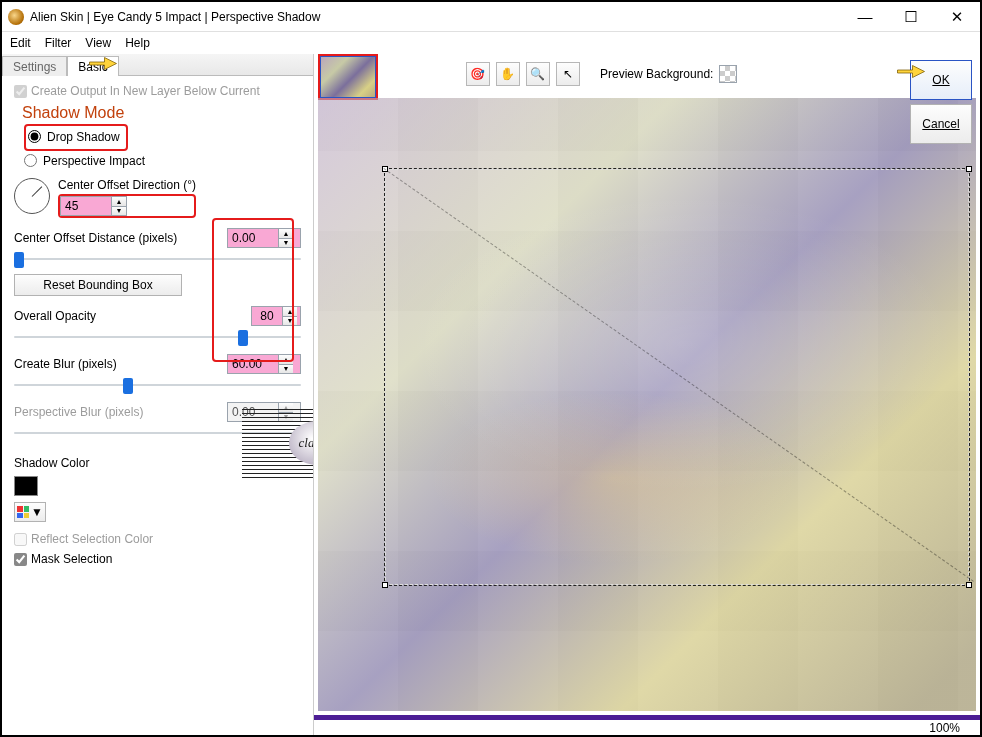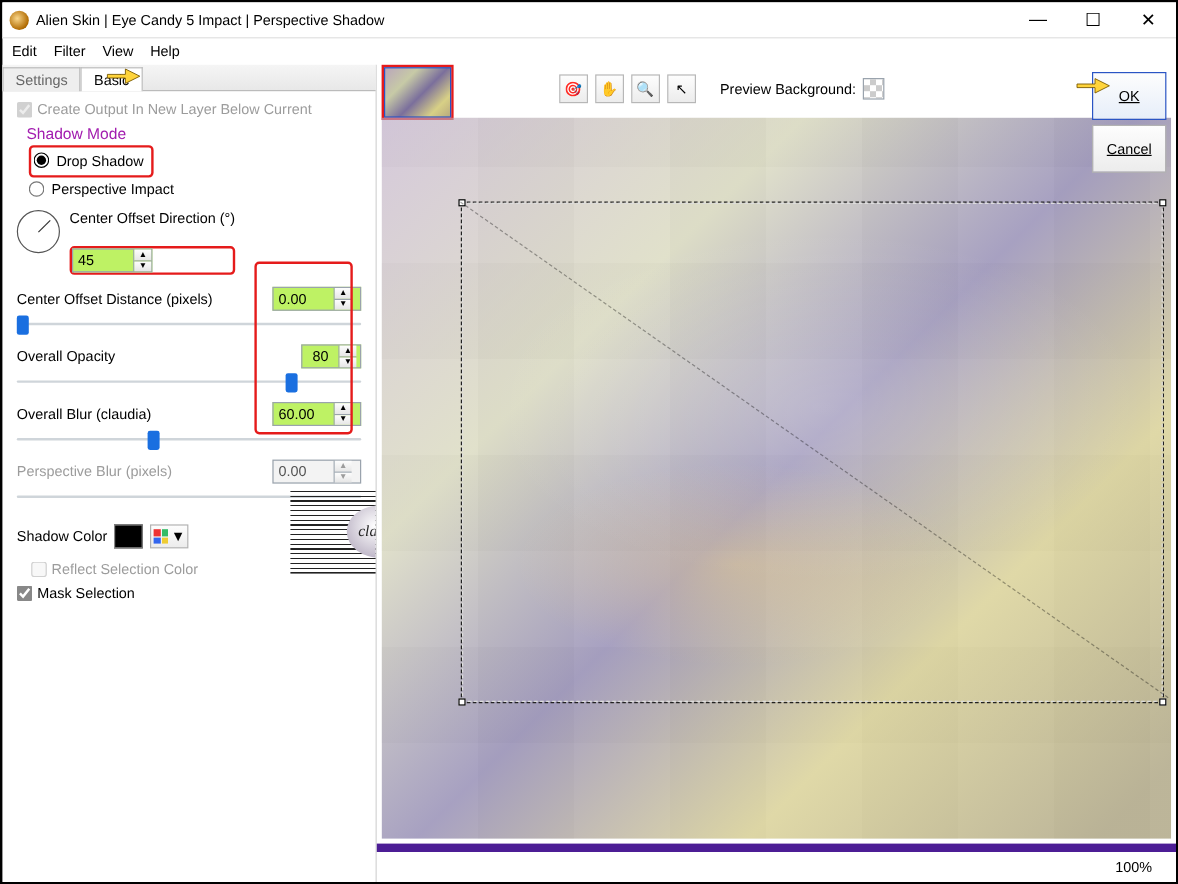--- a/index.html
+++ b/index.html
@@ -15,43 +15,43 @@
 .pointer-hand { position: absolute; width: 30px; height: 20px; z-index: 50; }
 .pointer-hand svg { width: 100%; height: 100%; }
 .body { flex: 1; display: flex; min-height: 0; }
 .left-pane { width: 312px; display: flex; flex-direction: column; border-right: 1px solid #ccc; }
 .tabs { height: 22px; display: flex; align-items: flex-end; background: linear-gradient(#f5f5f5,#e8e8e8); border-bottom: 1px solid #bbb; padding-left: 0; }
 .tab { padding: 3px 10px 2px; border: 1px solid #bbb; border-bottom: none; background: #eee; color: #666; position: relative; top: 1px; }
 .tab.active { background: #fff; color: #000; }
 .settings-body { flex: 1; padding: 6px 12px 8px 12px; overflow: hidden; position: relative; }
 .chk-row { display: flex; align-items: center; gap: 4px; margin: 2px 0 6px; color: #9c9c9c; }
 .chk-row input { accent-color: #888; }
-.group-lbl { font-size: 13px; margin-left: 8px; color: #a21caf; }
+.group-lbl { font-size: 16px; margin-left: 8px; color: #c2410c; }
 .radio-box { margin: 2px 0 10px 10px; }
 .radio-row { display: flex; align-items: flex-start; gap: 6px; margin: 3px 0; color: #000; }
 .radio-row input { accent-color: #000; }
 .red-highlight { border: 2px solid #e51b1b; border-radius: 4px; padding: 1px 6px 2px 2px; display: inline-flex; align-items: center; gap: 4px; }
 .dial-row { display: flex; align-items: flex-start; gap: 8px; margin-bottom: 10px; }
 .dial { width: 36px; height: 36px; border: 1px solid #555; border-radius: 50%; position: relative; background: #fff; }
 .dial::after { content: ""; position: absolute; left: 50%; top: 50%; width: 14px; height: 1px; background: #333; transform-origin: left center; transform: rotate(-45deg); }
-.param-block { display: flex; flex-direction: column; gap: 16px; }
+.param-block { display: flex; flex-direction: column; gap: 2px; }
 .param-label { color: #000; }
-.num-field { display: flex; align-items: center; border: 1px solid #9aa3ad; background: #bef264; height: 20px; }
+.num-field { display: flex; align-items: center; border: 1px solid #9aa3ad; background: #f9a8d4; height: 20px; }
 .num-field input { border: none; outline: none; width: 50px; padding: 0 4px; font-size: 12px; background: transparent; }
 .spin { display: flex; flex-direction: column; width: 15px; height: 100%; border-left: 1px solid #9aa3ad; }
 .spin .up, .spin .dn { flex: 1; background: linear-gradient(#fdfdfd,#e6e6e6); border-bottom: 1px solid #9aa3ad; font-size: 7px; display:flex;align-items:center;justify-content:center; }
 .spin .dn { border-bottom: none; }
 .slider-row { margin: 8px 0 0; }
 .slider-row .lbl-line { display: flex; justify-content: space-between; align-items: center; color: #000; }
 .slider-row.disabled .lbl-line, .slider-row.disabled .track { color: #9c9c9c; }
 .track { position: relative; height: 18px; margin-top: 2px; }
 .track-line { position: absolute; left: 0; right: 0; top: 8px; height: 2px; background: #cfd5da; border-radius: 1px; }
 .thumb { position: absolute; top: 2px; width: 10px; height: 16px; background: #1a6fe0; border-radius: 2px; }
 .btn-flat { display:inline-flex; align-items:center; justify-content:center; height:22px; padding:0 12px; background:linear-gradient(#fdfdfd,#ececec); border:1px solid #b2b2b2; color:#000; cursor:default; }
-.color-row { display:flex; align-items:center; gap:6px; margin-top:14px; color:#000; }
+.color-row { display:flex; align-items:flex-start; gap:6px; margin-top:14px; color:#000;flex-direction:column; }
 .swatch { width:24px; height:20px; border:1px solid #888; background:#000; }
 .palette-btn { width:32px; height:20px; border:1px solid #b2b2b2; background:linear-gradient(#fdfdfd,#ececec); display:flex; align-items:center; justify-content:center; gap:2px; font-size:9px; }
 .palette-grid { width:12px; height:12px; display:grid; grid-template:repeat(2,1fr)/repeat(2,1fr); gap:1px; }
 .palette-grid span:nth-child(1){background:#e33;} .palette-grid span:nth-child(2){background:#3b6;} .palette-grid span:nth-child(3){background:#36e;} .palette-grid span:nth-child(4){background:#ec3;}
 .red-box-vert { position:absolute; border:2px solid #e51b1b; border-radius:4px; pointer-events:none; }
 
 .right-pane { flex:1; display:flex; flex-direction:column; position:relative; background:#fff; }
 .toolbar-row { height:40px; display:flex; align-items:center; padding:4px 10px 4px 4px; gap:6px; }
 .thumb-prev { width:60px; height:46px; border:2px solid #e51b1b; margin:-6px 6px 0 0; background:linear-gradient(135deg,#b9a4bd 0%,#c7caa6 30%,#7b6f9c 55%,#d8d086 80%,#b6a67d 100%); outline:1px solid #2a54c4; outline-offset:-3px; position:relative; top:6px; }
 .tool-btn { width:24px; height:24px; border:1px solid #b7b7b7; background:linear-gradient(#fdfdfd,#ececec); display:flex; align-items:center; justify-content:center; font-size:13px; }
@@ -69,21 +69,21 @@
 }
 .canvas-bg::after{ content:""; position:absolute; inset:0; background:
   radial-gradient(ellipse 60% 35% at 55% 40%, rgba(255,255,255,0.18), transparent 70%),
   radial-gradient(ellipse 40% 20% at 45% 62%, rgba(255,220,120,0.35), transparent 70%);
 }
 .sel-rect { position:absolute; border:1px dashed #222; outline:1px dashed #ddd; outline-offset:-2px; }
 .sel-handle { position:absolute; width:6px; height:6px; background:#fff; border:1px solid #000; }
 .shadow-line { position:absolute; border-top:1px solid rgba(0,0,0,0.25); transform-origin:left top; }
 .watermark { position:absolute; left:-56px; top:332px; width:152px; height:70px; background:repeating-linear-gradient(0deg,#222 0 1px,transparent 1px 4px); display:flex; align-items:center; justify-content:center; z-index:40; }
 .watermark .blob { width:58px; height:44px; background:radial-gradient(circle at 40% 40%,#fff,#bfb7c8 60%,#6a5d74); border-radius:50% 48% 52% 50%; display:flex; align-items:center; justify-content:center; font-style:italic; font-family:cursive; color:#222; font-size:13px; }
-.statusbar { height:32px; display:flex; justify-content:flex-end; align-items:center; padding:0 20px; border-top:7px solid #4c1d95; font-size:11px; }
+.statusbar { height:20px; display:flex; justify-content:flex-end; align-items:center; padding:0 20px; border-top:5px solid #4c1d95; font-size:11px; }
 </style>
 </head>
 <body>
 
 <div class="window">
 
   <div class="titlebar">
     <div class="app-icon"></div>
     <div class="title">Alien Skin | Eye Candy 5 Impact | Perspective Shadow</div>
     <div class="win-controls">
@@ -161,41 +161,44 @@
                   <span class="dn">▼</span>
                 </span>
             </span>
           </div>
           <div class="track">
             <div class="track-line"></div>
               <div class="thumb" style="left:0%"></div>
           </div>
         </div>
 
+        <div style="margin:6px 0 10px;">
+          <span class="btn-flat" style="width:168px">Reset Bounding Box</span>
+        </div>
 
         <div class="slider-row">
           <div class="lbl-line">
             <span>Overall Opacity</span>
             <span class="num-field" style="width:50px">
               <input style="width: 30px; text-align: center;" value="80">
               <span class="spin">
                   <span class="up">▲</span>
                   <span class="dn">▼</span>
                 </span>
             </span>
           </div>
           <div class="track">
             <div class="track-line"></div>
               <div class="thumb" style="left:78%"></div>
           </div>
         </div>
 
         <div class="slider-row">
           <div class="lbl-line">
-            <span>Overall Blur (claudia)</span>
+            <span>Create Blur (pixels)</span>
             <span class="num-field" style="width:74px">
               <input value="60.00" style="">
               <span class="spin">
                   <span class="up">▲</span>
                   <span class="dn">▼</span>
                 </span>
             </span>
           </div>
           <div class="track">
             <div class="track-line"></div>
@@ -227,21 +230,21 @@
             <span class="palette-grid">
                 <span></span>
                 <span></span>
                 <span></span>
                 <span></span>
               </span>
             <span>▼</span>
           </span>
         </div>
 
-        <label class="chk-row" style="margin-top:10px;margin-left:12px;">
+        <label class="chk-row" style="margin-top:10px;">
           <input type="checkbox" disabled="" style="">
           <span>Reflect Selection Color</span>
         </label>
         <label class="chk-row" style="color:#000">
           <input type="checkbox" checked="" style="">
           <span>Mask Selection</span>
         </label>
 
         <div class="red-box-vert" style="left:210px; top:142px; width:82px; height:144px;"></div>
 

